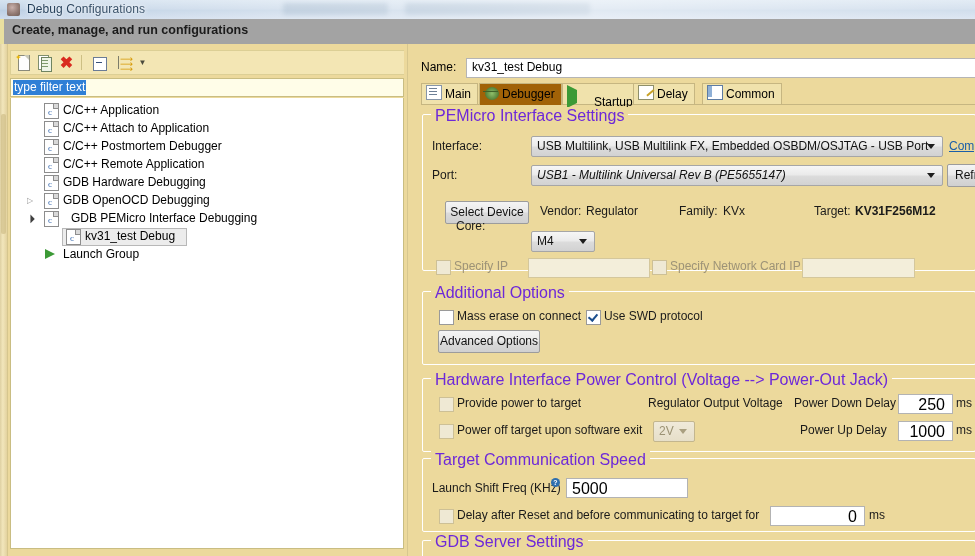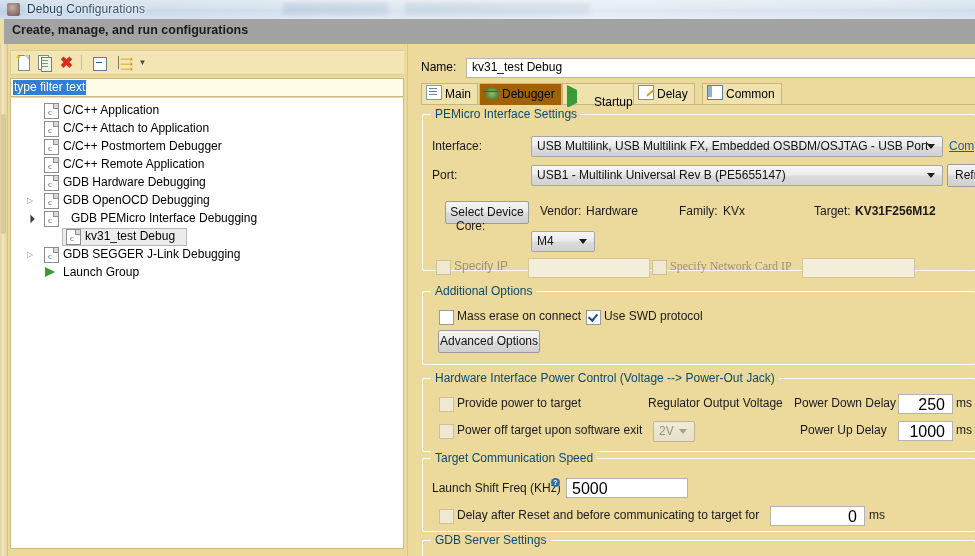--- a/index.html
+++ b/index.html
@@ -155,21 +155,21 @@
   .tico-bug:after{content:"";position:absolute;left:-2px;top:4px;width:15px;height:1px;background:#3f6128;}
   .tico-play{width:0;height:0;border-left:10px solid #3c9a36;border-top:5px solid transparent;border-bottom:5px solid transparent;margin-top:1px;}
   .tico-src{background:#fff;border:1px solid #8f8f6a;}
   .tico-src:after{content:"";position:absolute;left:4px;top:-2px;width:9px;height:9px;border-bottom:2px solid #c9a227;transform:rotate(-40deg);}
   .tico-common{background:#fff;border:1px solid #5e7ca3;}
   .tico-common:after{content:"";position:absolute;left:0;top:0;width:4px;height:11px;background:#8fb0d6;}
 
   
   .group{position:absolute;border:1px solid #ffffff;border-radius:2px;}
   .group > .gtitle{
-    position:absolute;left:8px;top:-8px;background:#ecd99c;padding:0 4px;font-size:12px;color:#0c4a6e;
+    position:absolute;left:8px;top:-8px;background:#ecd99c;padding:0 4px;font-size:16px;color:#6d28d9;
   }
   .lbl{position:absolute;font-size:12px;color:#1a1a1a;}
   .lbl.dim{color:#9d9377;}
   .bold{font-weight:bold;}
 
   .combo{
     position:absolute;height:19px;
     background:linear-gradient(to bottom,#f6f6f6 0%,#eaeaea 48%,#dcdcdc 52%,#d2d2d2 100%);
     border:1px solid #a6a6a6;border-radius:2px;
   }
@@ -317,27 +317,20 @@
         </div>
 
         <div class="trow">
           <div class="tsel" style="left:51px;top:1px;width:123px;"></div>
           <div class="cfile" style="left:55px;">
               <div class="crn"></div>
             </div>
           <div class="tlabel" style="left:74px;">kv31_test Debug</div>
         </div>
 
-        <div class="trow">
-          <div class="arrow closed" style="left:16px;"></div>
-          <div class="cfile" style="left:33px;">
-              <div class="crn"></div>
-            </div>
-          <div class="tlabel" style="left:52px;">GDB SEGGER J-Link Debugging</div>
-        </div>
 
         <div class="trow">
           <div class="playicon" style="left:34px;"></div>
           <div class="tlabel" style="left:52px;">Launch Group</div>
         </div>
 
       </div>
     </div>
   </div>
 
@@ -374,47 +367,47 @@
       <div class="gtitle">PEMicro Interface Settings</div>
 
       <div class="lbl" style="left:9px;top:24px;">Interface:</div>
       <div class="combo" style="left:108px;top:21px;width:410px;">
         <div class="ctxt">USB Multilink, USB Multilink FX, Embedded OSBDM/OSJTAG - USB Port</div>
         <div class="carrow"></div>
       </div>
       <div class="link" style="left:526px;top:24px;">Compatible</div>
 
       <div class="lbl" style="left:9px;top:53px;">Port:</div>
-      <div class="combo" style="left:108px;top:50px;width:410px;">
+      <div class="combo" style="left:108px;top:50px;width:410px;font-style:italic;">
         <div class="ctxt">USB1 - Multilink Universal Rev B (PE5655147)</div>
         <div class="carrow"></div>
       </div>
       <div class="btn" style="left:524px;top:49px;width:54px;text-align:left;padding-left:7px;">Refresh</div>
 
       <div class="btn" style="left:22px;top:86px;width:82px;">Select Device</div>
       <div class="lbl" style="left:117px;top:89px;">Vendor:</div>
-      <div class="lbl" style="left:163px;top:89px;">Hardware</div>
+      <div class="lbl" style="left:163px;top:89px;">Regulator</div>
       <div class="lbl" style="left:256px;top:89px;">Family:</div>
       <div class="lbl" style="left:300px;top:89px;">KVx</div>
       <div class="lbl" style="left:391px;top:89px;">Target:</div>
       <div class="lbl bold" style="left:432px;top:89px;">KV31F256M12</div>
 
       <div class="lbl" style="left:9px;top:104px;margin-left:24px;">Core:</div>
       <div class="combo" style="left:108px;top:116px;width:62px;">
         <div class="ctxt">M4</div>
         <div class="carrow"></div>
       </div>
 
       <div class="cb disabled" style="left:13px;top:145px;"></div>
       <div class="lbl dim" style="left:31px;top:144px;">Specify IP</div>
       <div class="txtfield disabled left" style="left:105px;top:143px;width:120px;">
         <span></span>
       </div>
       <div class="cb disabled" style="left:229px;top:145px;"></div>
-      <div class="lbl dim" style="left:247px;top:144px;font-family:Liberation Serif, serif;">Specify Network Card IP</div>
+      <div class="lbl dim" style="left:247px;top:144px;">Specify Network Card IP</div>
       <div class="txtfield disabled left" style="left:379px;top:143px;width:111px;">
         <span></span>
       </div>
     </div>
 
     <div class="group" style="left:9px;top:247px;width:552px;height:72px;">
       <div class="gtitle">Additional Options</div>
 
       <div class="cb" style="left:16px;top:18px;"></div>
       <div class="lbl" style="left:34px;top:17px;">Mass erase on connect</div>

